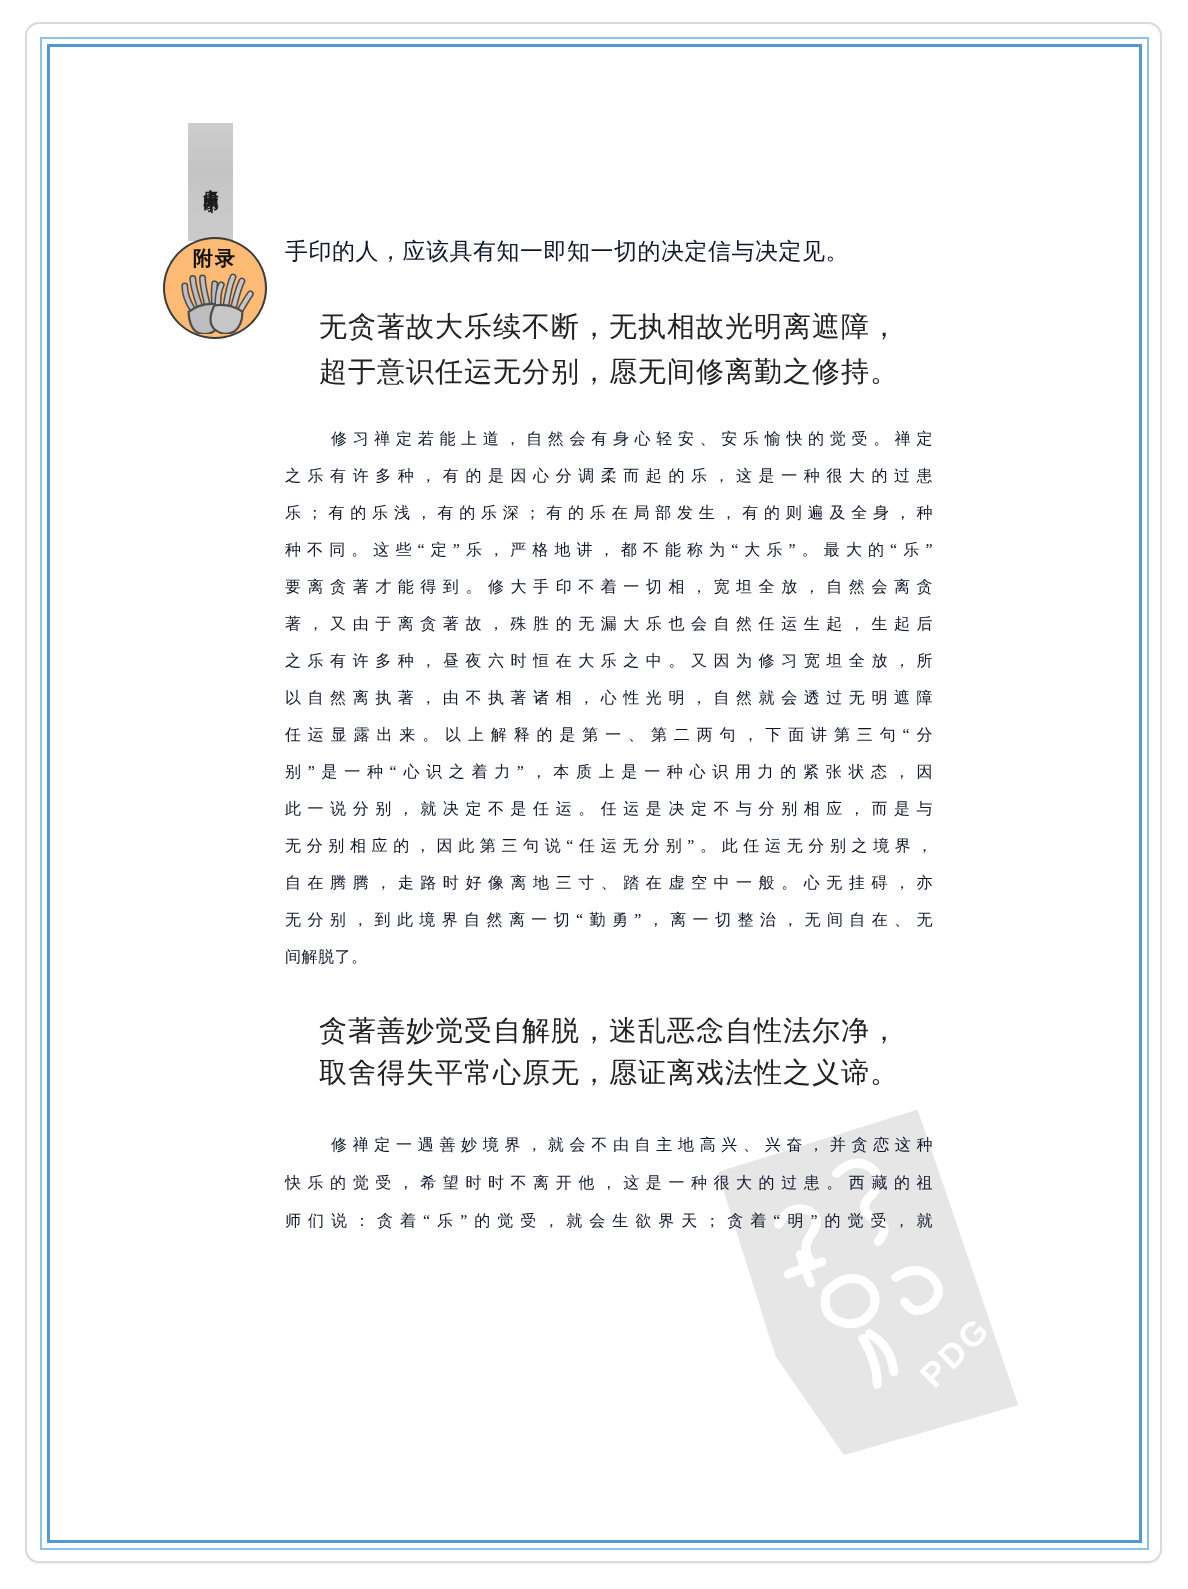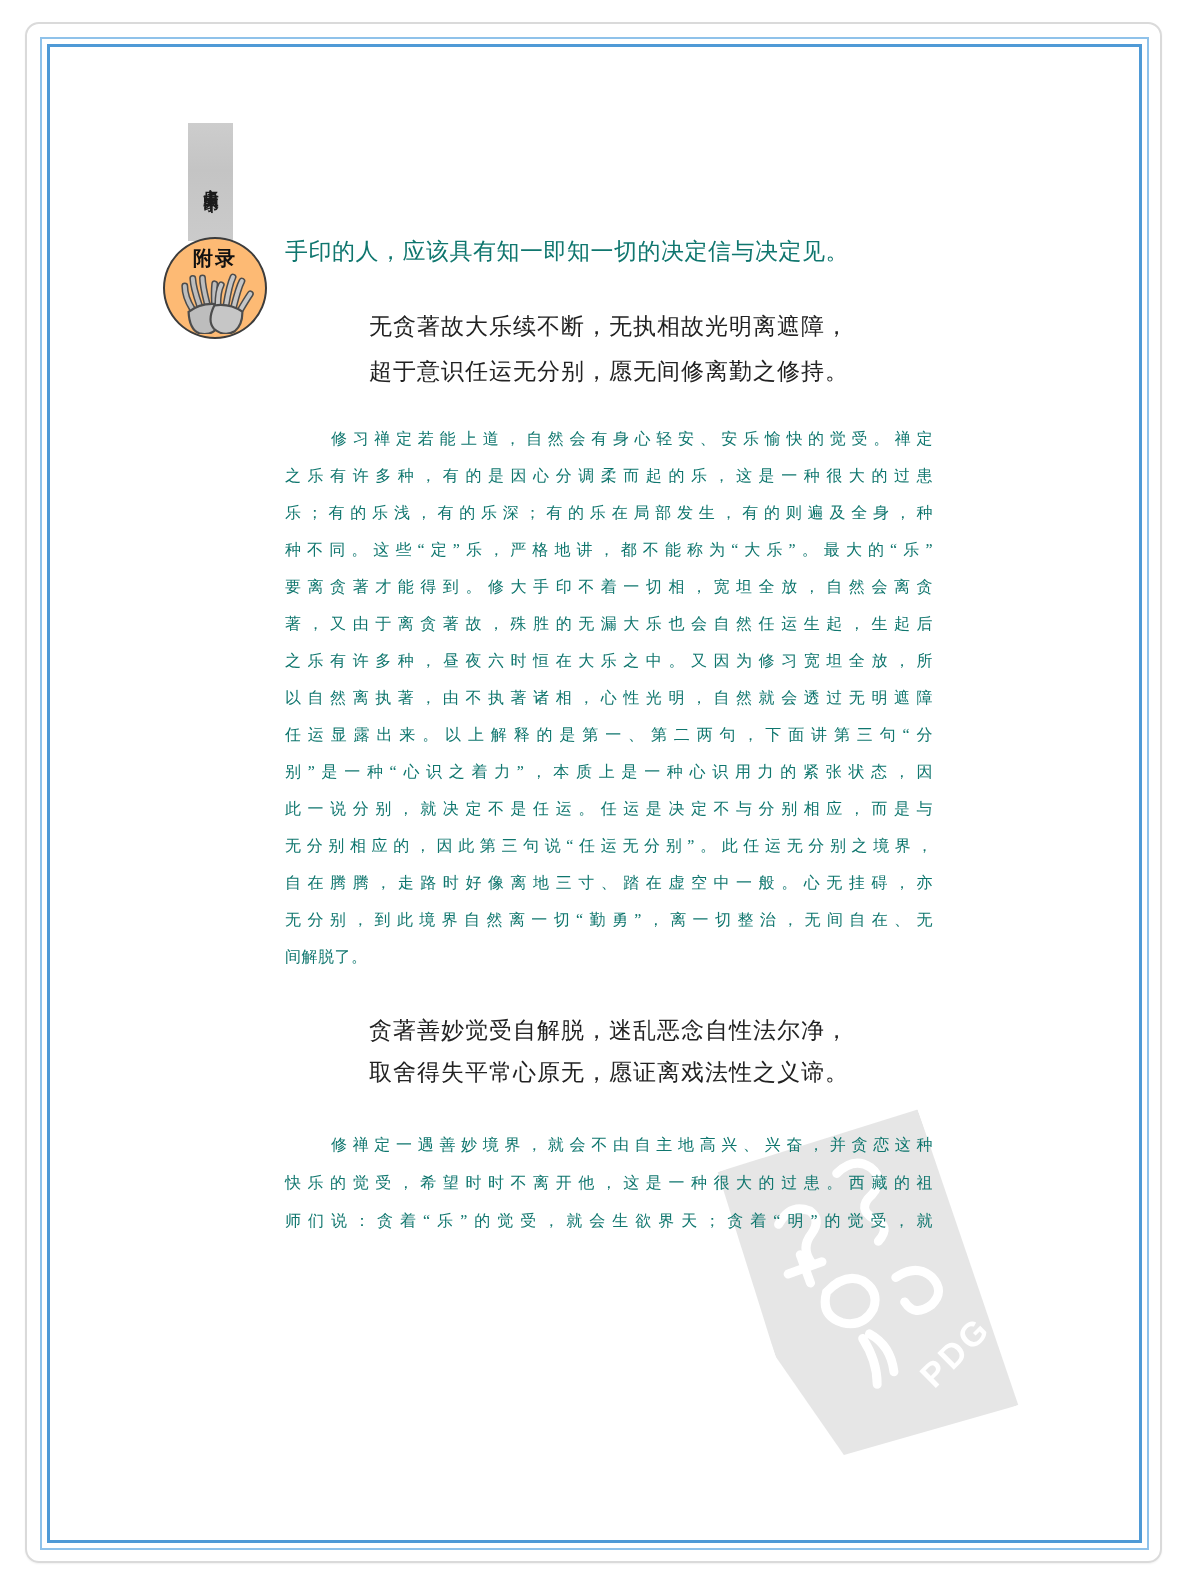--- a/index.html
+++ b/index.html
@@ -37,24 +37,24 @@
     border:2px solid #3c3c3c;border-radius:50%;background:#fdba74;
     z-index:4;display:flex;flex-direction:column;align-items:center;
   }
   .tab-circle .appendix{
     margin-top:6px;
     font-family:"Liberation Sans","DejaVu Sans",sans-serif;
     font-weight:bold;font-size:20px;color:#111;letter-spacing:2px;
   }
   .tab-circle svg{margin-top:-4px;}
   
-  .textcol{position:absolute;left:285px;width:648px;color:#0f766e;z-index:2;}
+  .textcol{position:absolute;left:285px;width:648px;color:#0f172a;z-index:2;}
   .intro{top:236px;font-size:23px;line-height:32px;letter-spacing:0.5px;}
   .verse{
-    text-align:center;font-size:23px;letter-spacing:1px;color:#222;
+    text-align:center;font-size:28px;letter-spacing:1px;color:#222;
     font-family:"Liberation Serif","DejaVu Serif",serif;
   }
   .verse1{top:304px;line-height:45px;}
   .verse2{top:1010px;line-height:42px;}
   .para{font-size:16px;}
   .para1{top:420px;line-height:37px;}
   .para2{top:1126px;line-height:38px;}
   .ln{
     text-align:justify;text-align-last:justify;
     letter-spacing:0.5px;white-space:nowrap;

